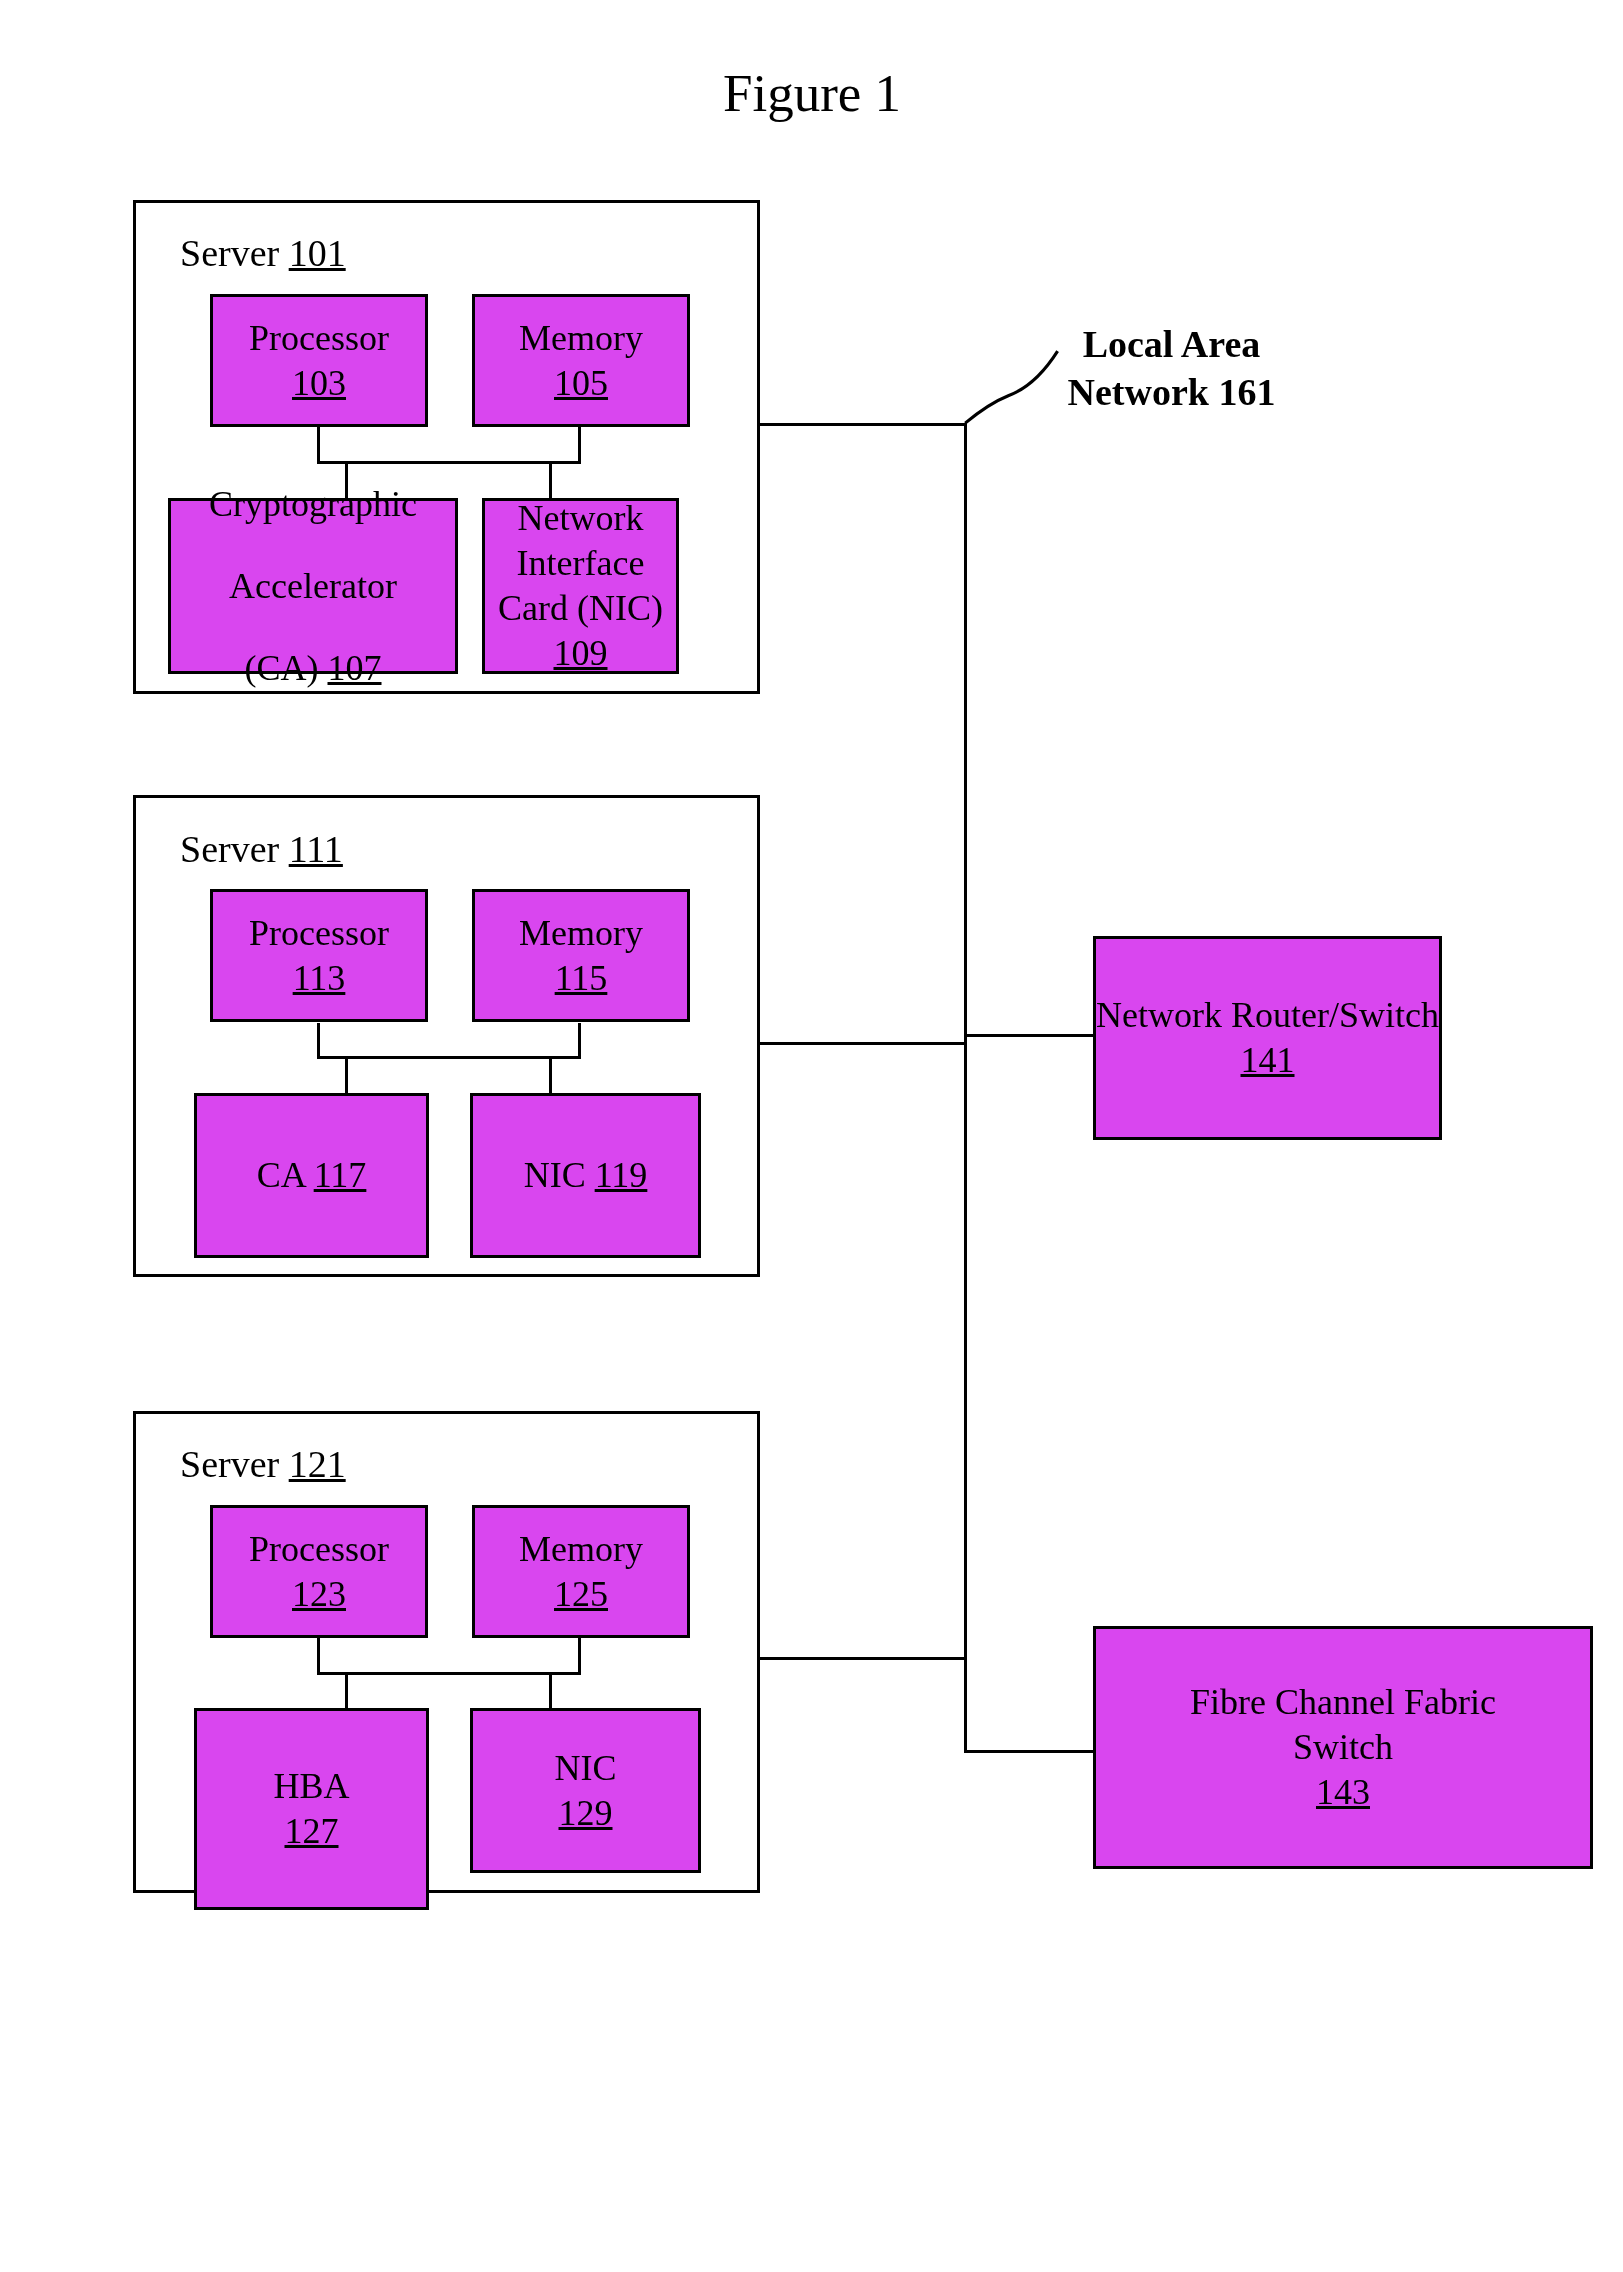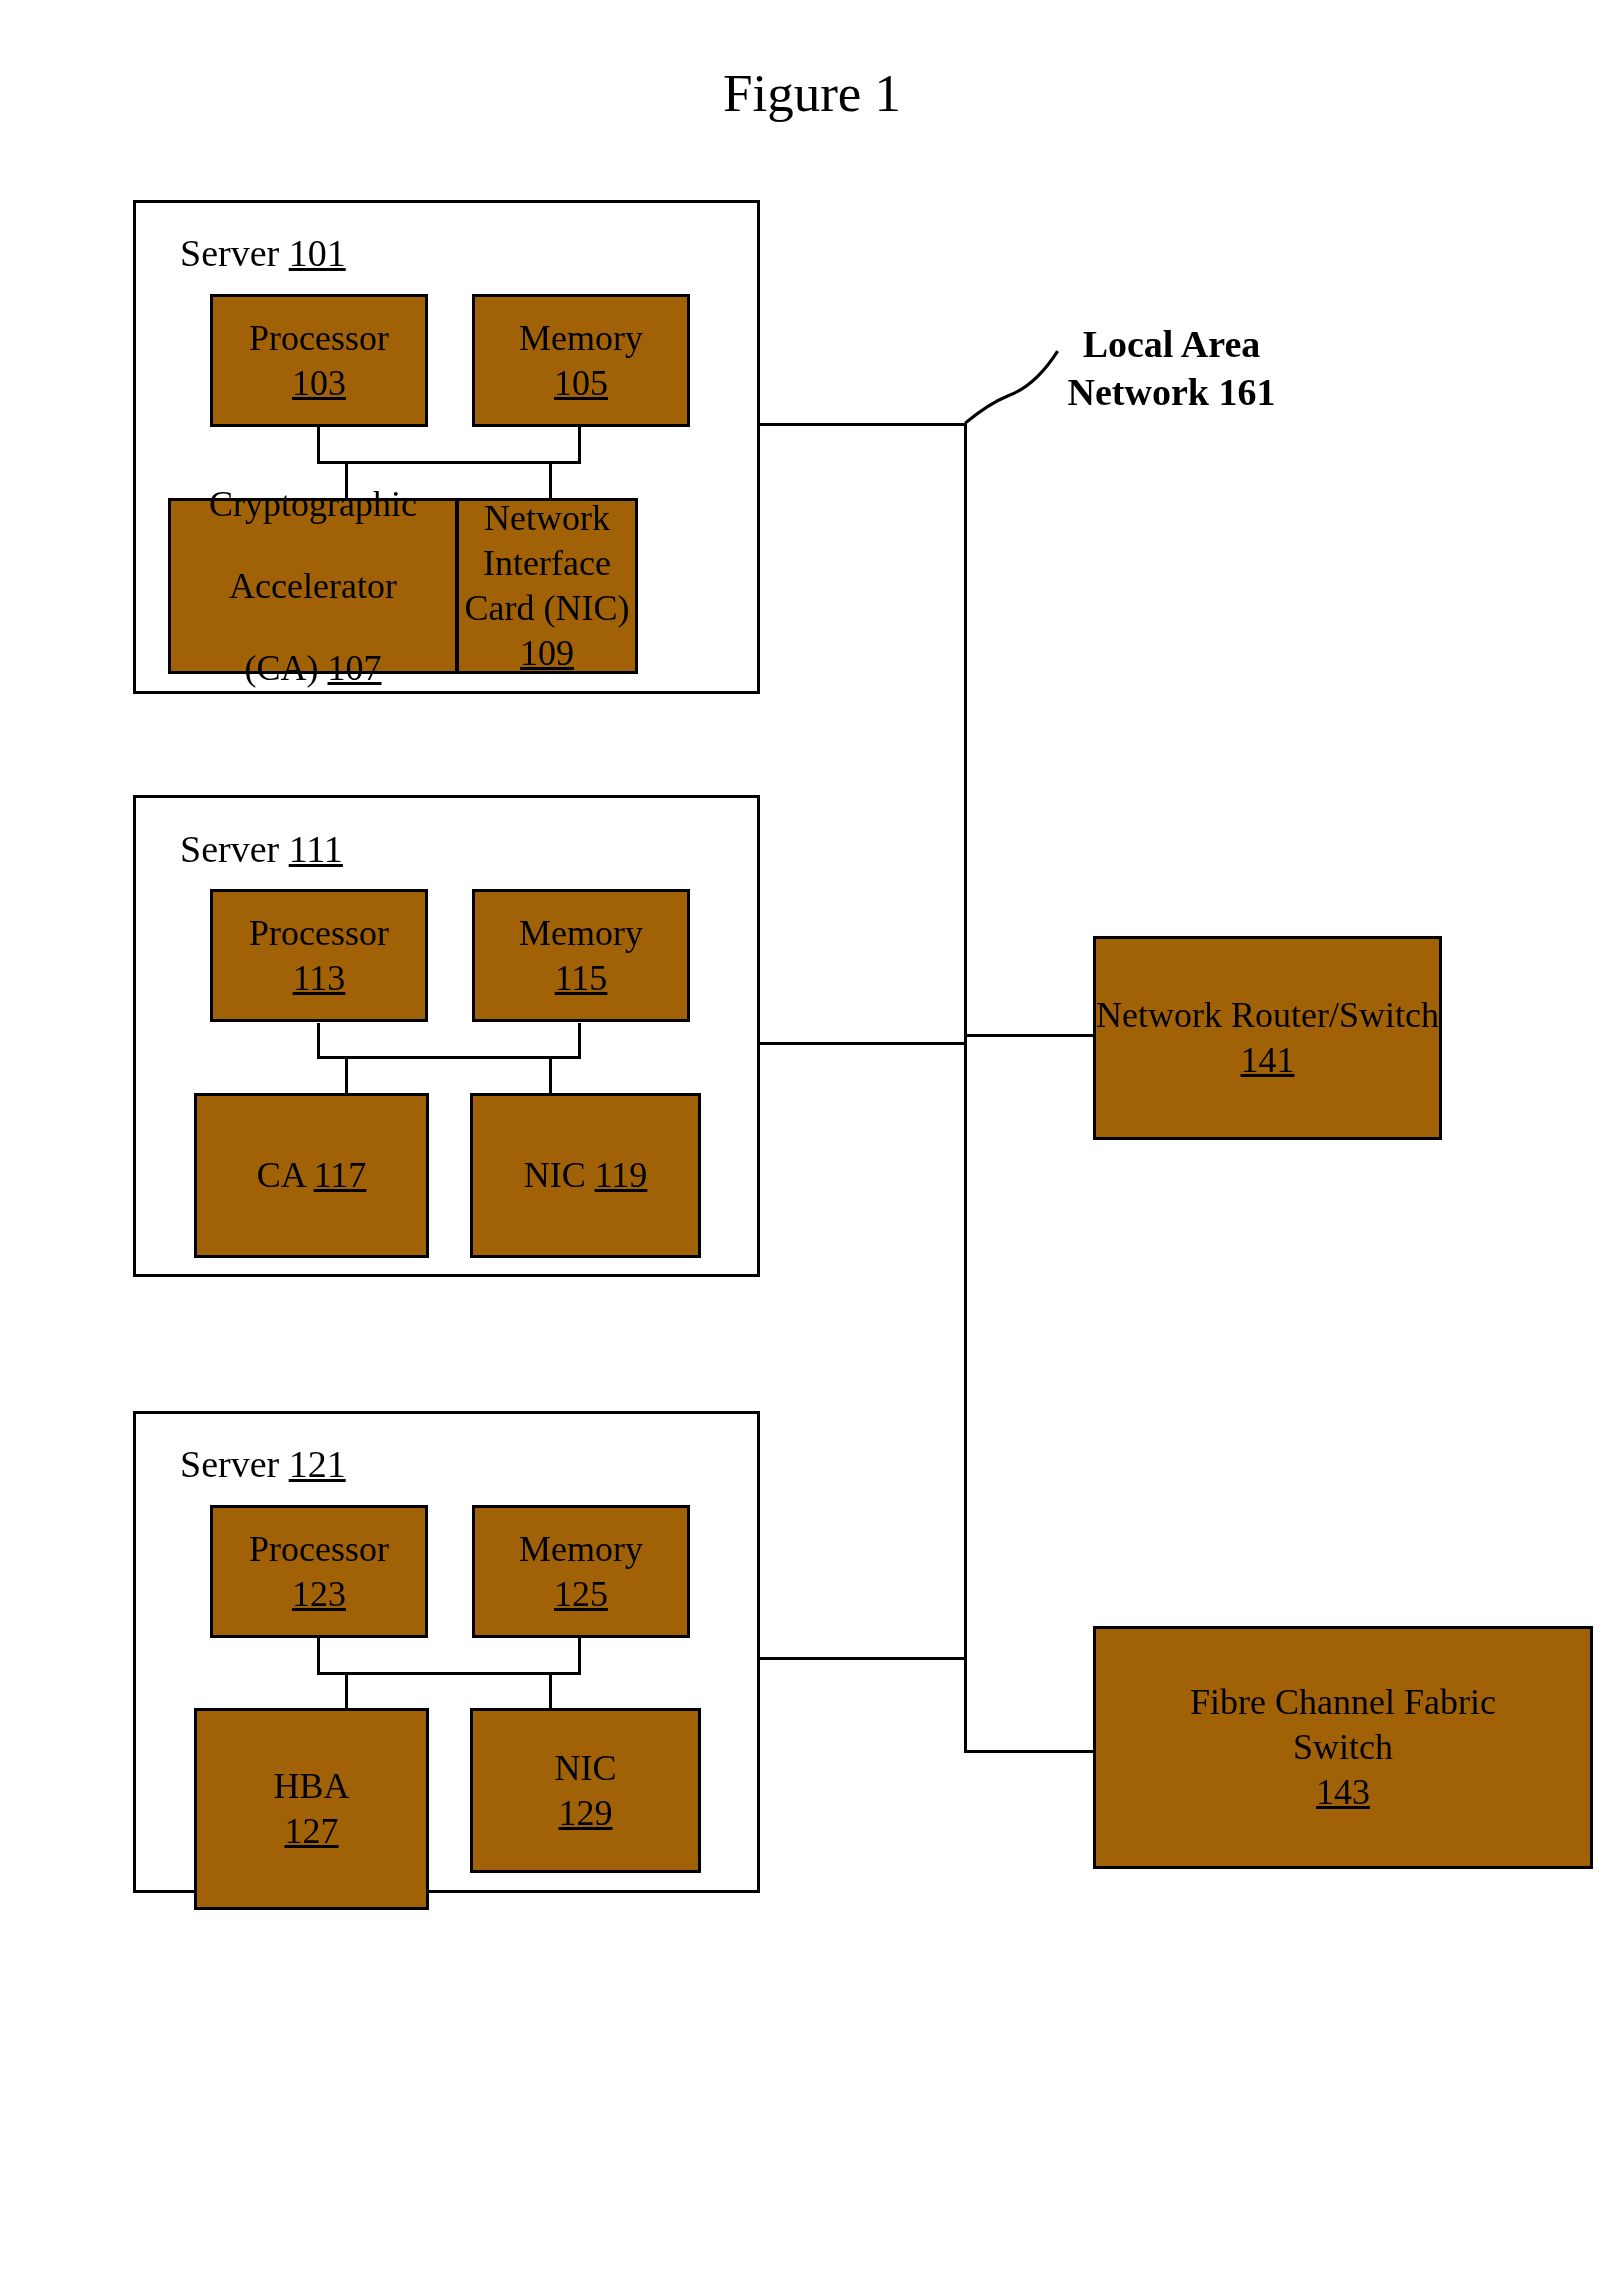--- a/index.html
+++ b/index.html
@@ -22,21 +22,21 @@
       border: 3.1px solid #000;
       background: #fff;
     }
     .server-label {
       position: absolute;
       font-size: 38px;
     }
     .component {
       position: absolute;
       border: 3.1px solid #000;
-      background: #a16207;
+      background: #d946ef;
       display: flex;
       flex-direction: column;
       align-items: center;
       justify-content: center;
       text-align: center;
       font-size: 36px;
       line-height: 1.25;
     }
     .ref { text-decoration: underline; }
     .line {
@@ -73,21 +73,21 @@
   <div>Memory</div>
   <div class="ref">105</div>
 </div>
 
 <div class="component" style="left:168px; top:498px; width:290px; height:176px;gap:37px;">
   <div>Cryptographic</div>
   <div>Accelerator</div>
   <div><span>(CA) </span><span class="ref">107</span></div>
 </div>
 
-<div class="component" style="left:456px; top:498px; width:182px; height:176px;">
+<div class="component" style="left:482px; top:498px; width:197px; height:176px;">
   <div>Network</div>
   <div>Interface</div>
   <div>Card (NIC)</div>
   <div class="ref">109</div>
 </div>
 
 <div class="line" style="left:317px;  top:427px; width:3.1px;  height:35px;"></div>
 
 <div class="line" style="left:578px;  top:427px; width:3.1px;  height:35px;"></div>
 

